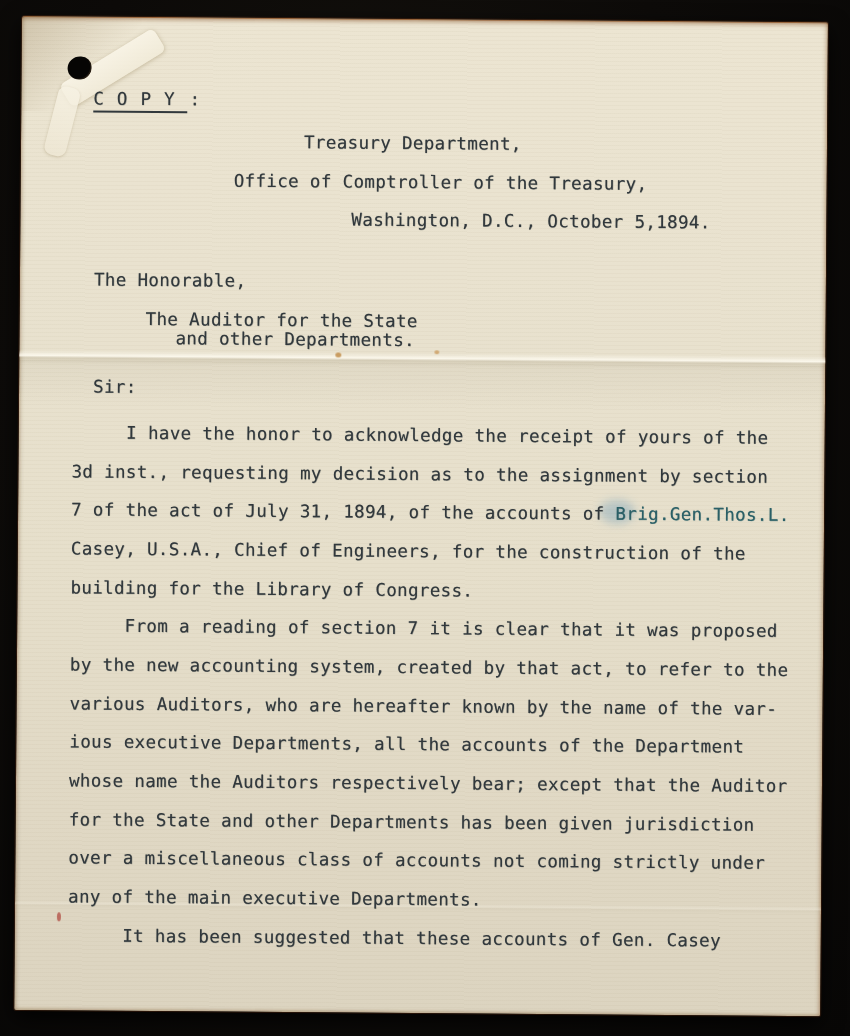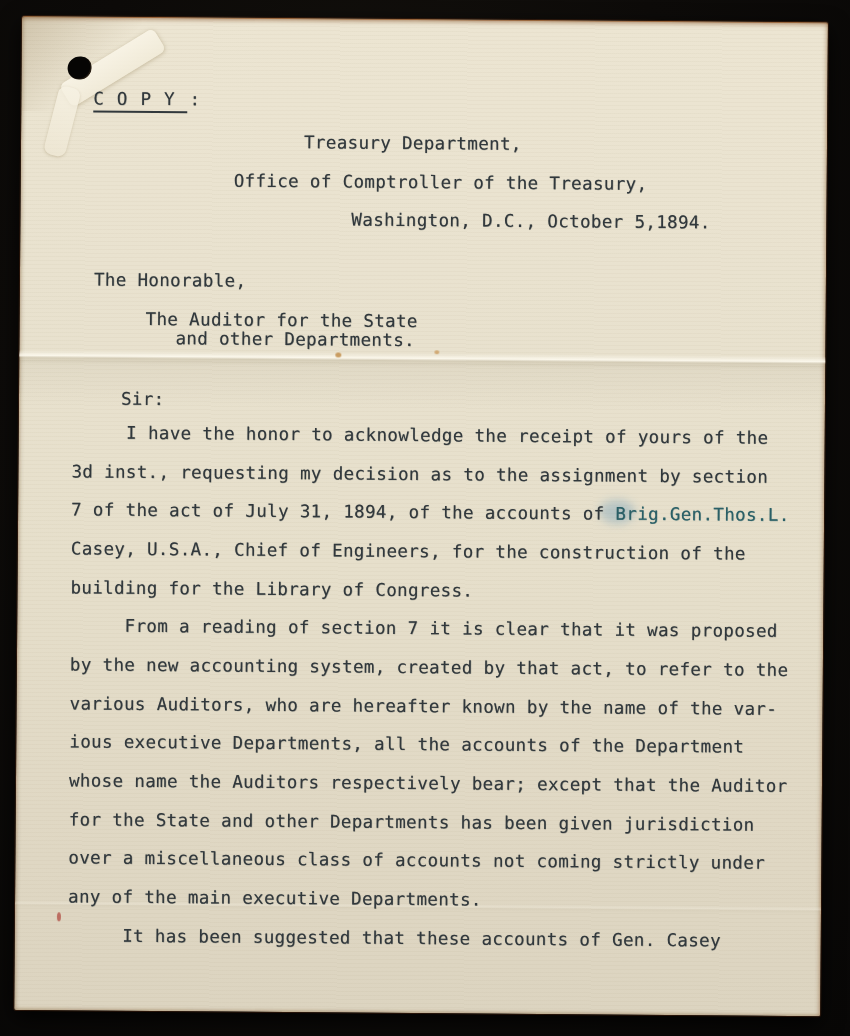--- a/index.html
+++ b/index.html
@@ -33,21 +33,21 @@
   }
   .copy-wrap { top: 72px; left: 72px; }
   .copy-letters { letter-spacing: 13px; border-bottom: 2px solid #31383c; padding-bottom: 2px; text-align: right; }
   .copy-colon { margin-left: 2px; }
   .hd0 { top: 114px; left: 283px; }
   .hd1 { top: 153px; left: 213px; }
   .hd2 { top: 191px; left: 331px; }
   .ad0 { top: 253px; left: 74px; }
   .ad1 { top: 292px; left: 126px; }
   .ad2 { top: 311px; left: 156px; }
-  .sal { top: 372px; left: 74px; margin-left: 28px; }
+  .sal { top: 360px; left: 74px; }
   .body-block { position: absolute; top: 397px; left: 53px; width: 720px; }
   .bline {
     white-space: pre; font-size: 17.5px; line-height: 38.66px; height: 38.66px;
     letter-spacing: 0.02em;
     text-shadow: 0.4px 0.4px 0 rgba(49,56,60,0.35), 0 0 1px rgba(49,56,60,0.25);
   }
   .teal { color: #2a5f66; text-shadow: 0.4px 0.4px 0 rgba(42,95,102,0.4), 0 0 1px rgba(42,95,102,0.3); }
   
   .tape {
     position: absolute; left: 36px; top: 38px; width: 110px; height: 26px;

